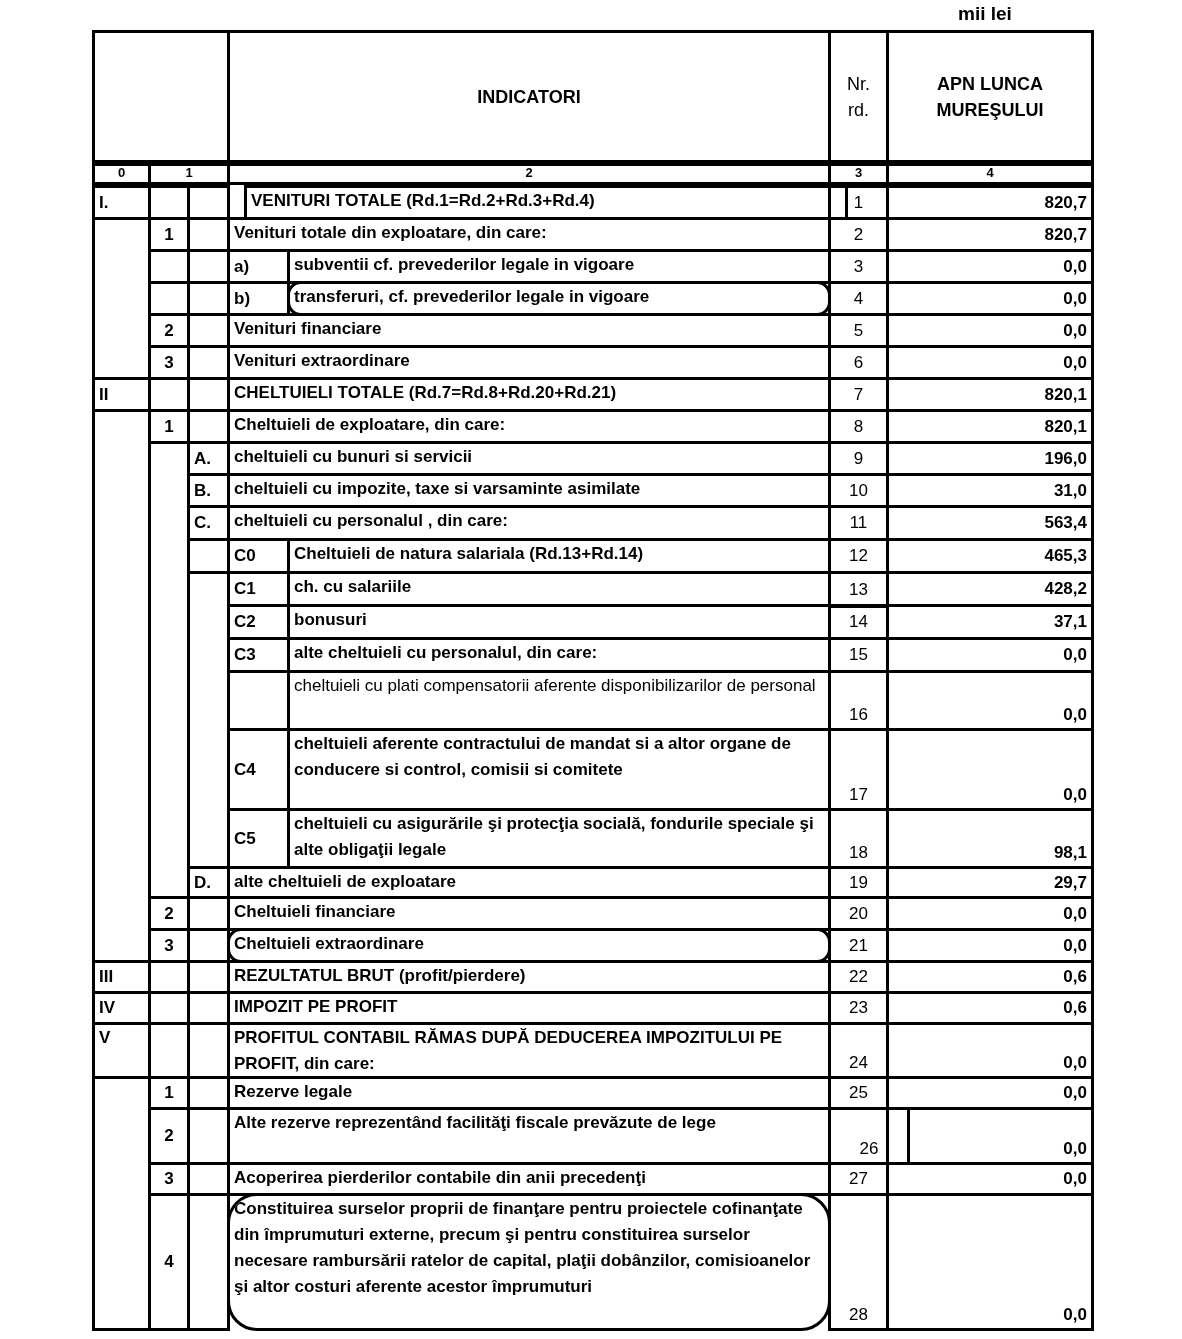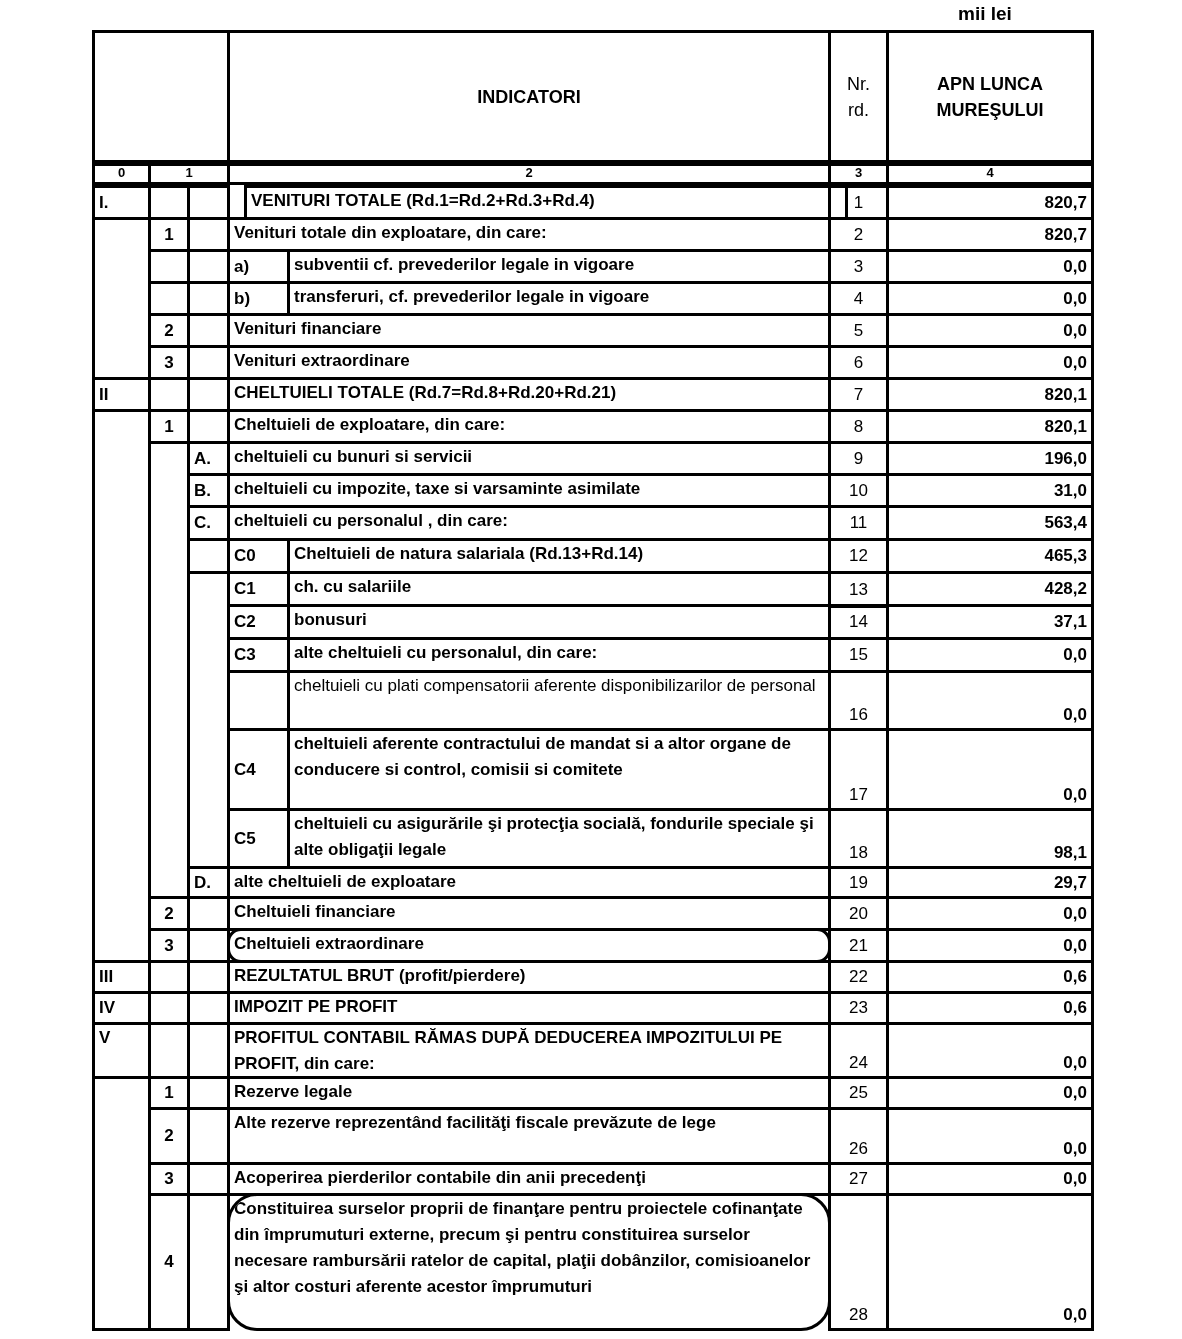--- a/index.html
+++ b/index.html
@@ -85,21 +85,21 @@
     <div class="cell nr" style="left: 828px; top: 185px; width: 61px; height: 35px; align-items: center;">1</div>
     <div class="cell val" style="left: 886px; top: 185px; width: 208px; height: 35px; align-items: center;">820,7</div>
     <div class="cell txt" style="left: 227px; top: 217px; width: 604px; height: 35px; font-weight: bold;">Venituri totale din exploatare, din care:</div>
     <div class="cell nr" style="left: 828px; top: 217px; width: 61px; height: 35px; align-items: center;">2</div>
     <div class="cell val" style="left: 886px; top: 217px; width: 208px; height: 35px; align-items: center;">820,7</div>
     <div class="cell mid" style="left: 227px; top: 249px; width: 63px; height: 35px;">a)</div>
     <div class="cell txt" style="left: 287px; top: 249px; width: 544px; height: 35px;">subventii cf. prevederilor legale in vigoare</div>
     <div class="cell nr" style="left: 828px; top: 249px; width: 61px; height: 35px; align-items: center;">3</div>
     <div class="cell val" style="left: 886px; top: 249px; width: 208px; height: 35px; align-items: center;">0,0</div>
     <div class="cell mid" style="left: 227px; top: 281px; width: 63px; height: 35px;">b)</div>
-    <div class="cell txt" style="left: 287px; top: 281px; width: 544px; height: 35px;">transferuri, cf. prevederilor legale in vigoare</div>
+    <div class="cell txt" style="left: 287px; top: 281px; width: 544px; height: 35px; border-radius: 14px;">transferuri, cf. prevederilor legale in vigoare</div>
     <div class="cell nr" style="left: 828px; top: 281px; width: 61px; height: 35px; align-items: center;">4</div>
     <div class="cell val" style="left: 886px; top: 281px; width: 208px; height: 35px; align-items: center;">0,0</div>
     <div class="cell txt" style="left: 227px; top: 313px; width: 604px; height: 35px; font-weight: bold;">Venituri financiare</div>
     <div class="cell nr" style="left: 828px; top: 313px; width: 61px; height: 35px; align-items: center;">5</div>
     <div class="cell val" style="left: 886px; top: 313px; width: 208px; height: 35px; align-items: center;">0,0</div>
     <div class="cell txt" style="left: 227px; top: 345px; width: 604px; height: 35px; font-weight: bold;">Venituri extraordinare</div>
     <div class="cell nr" style="left: 828px; top: 345px; width: 61px; height: 35px; align-items: center;">6</div>
     <div class="cell val" style="left: 886px; top: 345px; width: 208px; height: 35px; align-items: center;">0,0</div>
     <div class="cell txt" style="left: 227px; top: 377px; width: 604px; height: 35px;">CHELTUIELI TOTALE  (Rd.7=Rd.8+Rd.20+Rd.21)</div>
     <div class="cell nr" style="left: 828px; top: 377px; width: 61px; height: 35px; align-items: center;">7</div>
@@ -159,21 +159,21 @@
     <div class="cell txt" style="left: 227px; top: 991px; width: 604px; height: 34px;">IMPOZIT PE PROFIT</div>
     <div class="cell nr" style="left: 828px; top: 991px; width: 61px; height: 34px; align-items: center;">23</div>
     <div class="cell val" style="left: 886px; top: 991px; width: 208px; height: 34px; align-items: center;">0,6</div>
     <div class="cell txt" style="left: 227px; top: 1022px; width: 604px; height: 57px;">PROFITUL CONTABIL RĂMAS DUPĂ DEDUCEREA IMPOZITULUI PE PROFIT, din care:</div>
     <div class="cell nr" style="left: 828px; top: 1022px; width: 61px; height: 57px;">24</div>
     <div class="cell val" style="left: 886px; top: 1022px; width: 208px; height: 57px;">0,0</div>
     <div class="cell txt" style="left: 227px; top: 1076px; width: 604px; height: 34px; font-weight: bold;">Rezerve legale</div>
     <div class="cell nr" style="left: 828px; top: 1076px; width: 61px; height: 34px; align-items: center;">25</div>
     <div class="cell val" style="left: 886px; top: 1076px; width: 208px; height: 34px; align-items: center;">0,0</div>
     <div class="cell txt" style="left: 227px; top: 1107px; width: 604px; height: 58px;">Alte rezerve reprezentând facilităţi fiscale prevăzute de lege</div>
-    <div class="cell nr" style="left: 828px; top: 1107px; width: 61px; height: 58px;">26</div>
+    <div class="cell nr" style="left: 828px; top: 1107px; width: 82px; height: 58px;">26</div>
     <div class="cell val" style="left: 886px; top: 1107px; width: 208px; height: 58px;">0,0</div>
     <div class="cell txt" style="left: 227px; top: 1162px; width: 604px; height: 34px;">Acoperirea pierderilor contabile din anii precedenţi</div>
     <div class="cell nr" style="left: 828px; top: 1162px; width: 61px; height: 34px; align-items: center;">27</div>
     <div class="cell val" style="left: 886px; top: 1162px; width: 208px; height: 34px; align-items: center;">0,0</div>
     <div class="cell txt" style="left: 227px; top: 1193px; width: 604px; height: 138px; border-radius: 30px;">Constituirea surselor proprii de finanţare pentru proiectele cofinanţate din împrumuturi externe, precum şi pentru constituirea surselor necesare rambursării ratelor de capital, plaţii dobânzilor, comisioanelor şi altor costuri aferente acestor împrumuturi</div>
     <div class="cell nr" style="left: 828px; top: 1193px; width: 61px; height: 138px;">28</div>
     <div class="cell val" style="left: 886px; top: 1193px; width: 208px; height: 138px;">0,0</div>
   </div>
 
 </body></html>

